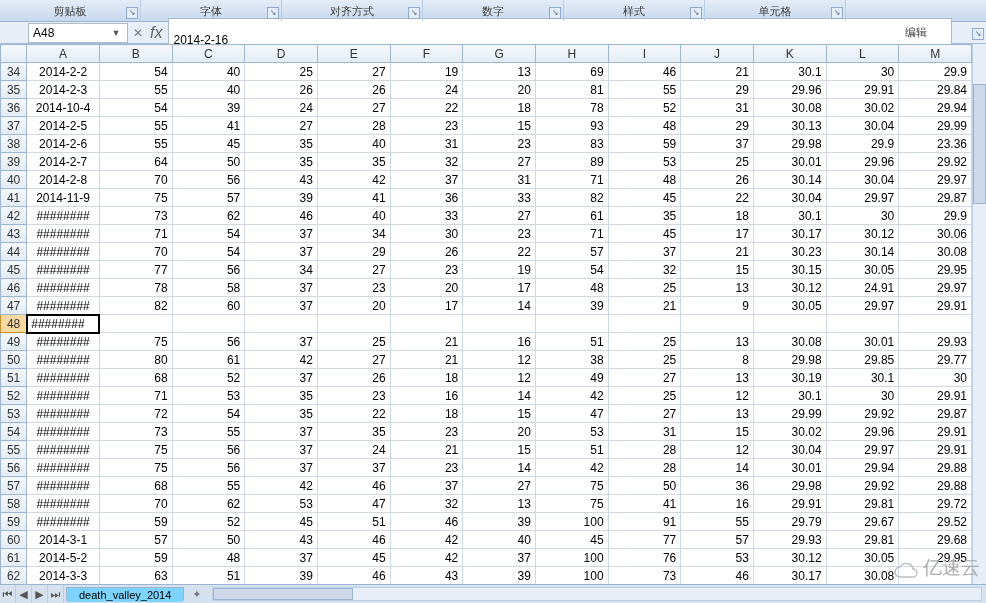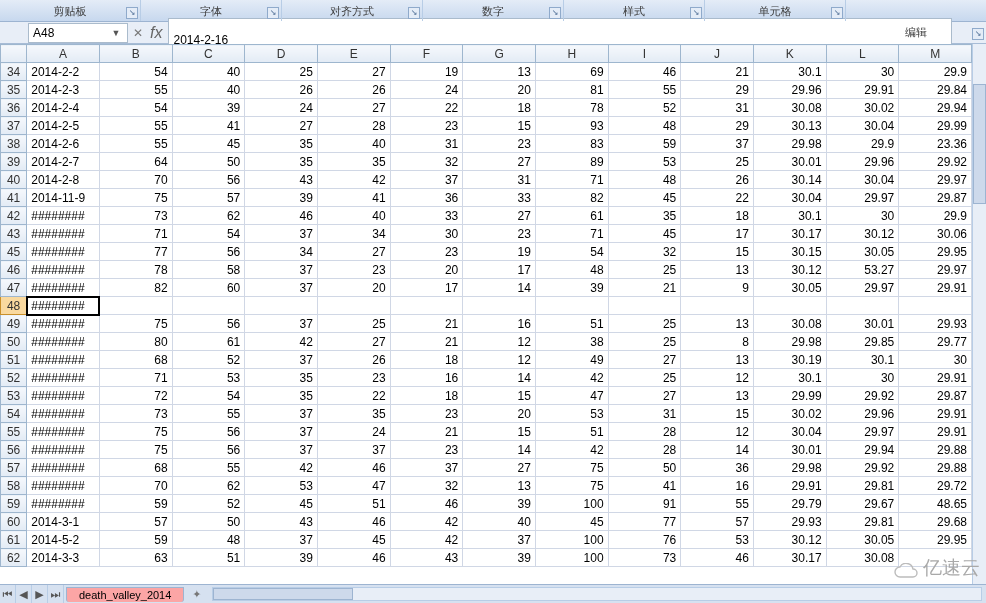--- a/index.html
+++ b/index.html
@@ -20,28 +20,28 @@
 .fb-expand { width: 16px; text-align: center; color: #666; }
 
 .grid-area { position: relative; height: 540px; overflow: hidden; }
 table.sheet { border-collapse: collapse; table-layout: fixed; width: 972px; }
 table.sheet th, table.sheet td { border: 1px solid #d0d7e5; height: 18px; font-size: 12px; white-space: nowrap; overflow: hidden; }
 table.sheet th { background: linear-gradient(#f5f8fc, #e3ebf5); color: #333; font-weight: normal; text-align: center; border-color: #9eb6ce; }
 th.rowhdr { width: 26px; text-align: center; background: linear-gradient(#f5f8fc, #e3ebf5); }
 th.colA { width: 72px; }
 th.colN { width: 72px; }
 td { text-align: right; padding: 0 4px; }
-td.colA { text-align: left; }
+td.colA { text-align: center; }
 tr.selrow th.rowhdr { background: #f9d99f; border-color: #c98f2a; }
 td.selected { background: #fff; outline: 2px solid #000; outline-offset: -1px; text-align: left; }
 
 .tab-strip { position: absolute; bottom: 0; left: 0; right: 0; height: 19px; background: #d6e1f0; border-top: 1px solid #9db4d1; display: flex; align-items: center; font-size: 11px; }
 .tab-nav { display: flex; }
 .tab-nav span { width: 16px; text-align: center; color: #555; border-right: 1px solid #b8cde6; line-height: 18px; }
-.sheet-tab { background: #fca5a5; border: 1px solid #9db4d1; border-bottom: none; padding: 1px 12px; margin-left: 2px; border-radius: 0 0 3px 3px; text-align: center; }
+.sheet-tab { background: #7dd3fc; border: 1px solid #9db4d1; border-bottom: none; padding: 1px 12px; margin-left: 2px; border-radius: 0 0 3px 3px; text-align: center; }
 .sheet-add { margin-left: 2px; padding: 1px 6px; color: #777; }
 .hscroll { flex: 1; margin: 0 4px; height: 14px; background: #e8eef7; border: 1px solid #b8cde6; position: relative; }
 .hscroll-thumb { position: absolute; left: 0; top: 0; bottom: 0; width: 140px; background: #cdd9eb; border: 1px solid #9db4d1; }
 
 .vscroll { position: absolute; right: 0; top: 44px; width: 14px; bottom: 19px; background: #e8eef7; border-left: 1px solid #b8cde6; }
 .vscroll-thumb { position: absolute; left: 0; right: 0; top: 40px; height: 120px; background: #cdd9eb; border: 1px solid #9db4d1; }
 
 .watermark { position: absolute; right: 6px; bottom: 22px; display: flex; align-items: flex-end; color: #a9a9a9; font-size: 19px; pointer-events: none; }
 .watermark svg { margin-right: 4px; }
 </style>
@@ -119,21 +119,21 @@
           <td>20</td>
           <td>81</td>
           <td>55</td>
           <td>29</td>
           <td>29.96</td>
           <td>29.91</td>
           <td>29.84</td>
         </tr>
         <tr>
           <th class="rowhdr">36</th>
-          <td class="colA">2014-2-4</td>
+          <td class="colA">2014-10-4</td>
           <td>54</td>
           <td>39</td>
           <td>24</td>
           <td>27</td>
           <td>22</td>
           <td>18</td>
           <td>78</td>
           <td>52</td>
           <td>31</td>
           <td>30.08</td>
@@ -246,20 +246,36 @@
           <td>30</td>
           <td>23</td>
           <td>71</td>
           <td>45</td>
           <td>17</td>
           <td>30.17</td>
           <td>30.12</td>
           <td>30.06</td>
         </tr>
         <tr>
+          <th class="rowhdr">44</th>
+          <td class="colA">########</td>
+          <td>70</td>
+          <td>54</td>
+          <td>37</td>
+          <td>29</td>
+          <td>26</td>
+          <td>22</td>
+          <td>57</td>
+          <td>37</td>
+          <td>21</td>
+          <td>30.23</td>
+          <td>30.14</td>
+          <td>30.08</td>
+        </tr>
+        <tr>
           <th class="rowhdr">45</th>
           <td class="colA">########</td>
           <td>77</td>
           <td>56</td>
           <td>34</td>
           <td>27</td>
           <td>23</td>
           <td>19</td>
           <td>54</td>
           <td>32</td>
@@ -274,21 +290,21 @@
           <td>78</td>
           <td>58</td>
           <td>37</td>
           <td>23</td>
           <td>20</td>
           <td>17</td>
           <td>48</td>
           <td>25</td>
           <td>13</td>
           <td>30.12</td>
-          <td>53.27</td>
+          <td>24.91</td>
           <td>29.97</td>
         </tr>
         <tr>
           <th class="rowhdr">47</th>
           <td class="colA">########</td>
           <td>82</td>
           <td>60</td>
           <td>37</td>
           <td>20</td>
           <td>17</td>
@@ -483,21 +499,21 @@
           <td>52</td>
           <td>45</td>
           <td>51</td>
           <td>46</td>
           <td>39</td>
           <td>100</td>
           <td>91</td>
           <td>55</td>
           <td>29.79</td>
           <td>29.67</td>
-          <td>48.65</td>
+          <td>29.52</td>
         </tr>
         <tr>
           <th class="rowhdr">60</th>
           <td class="colA">2014-3-1</td>
           <td>57</td>
           <td>50</td>
           <td>43</td>
           <td>46</td>
           <td>42</td>
           <td>40</td>

